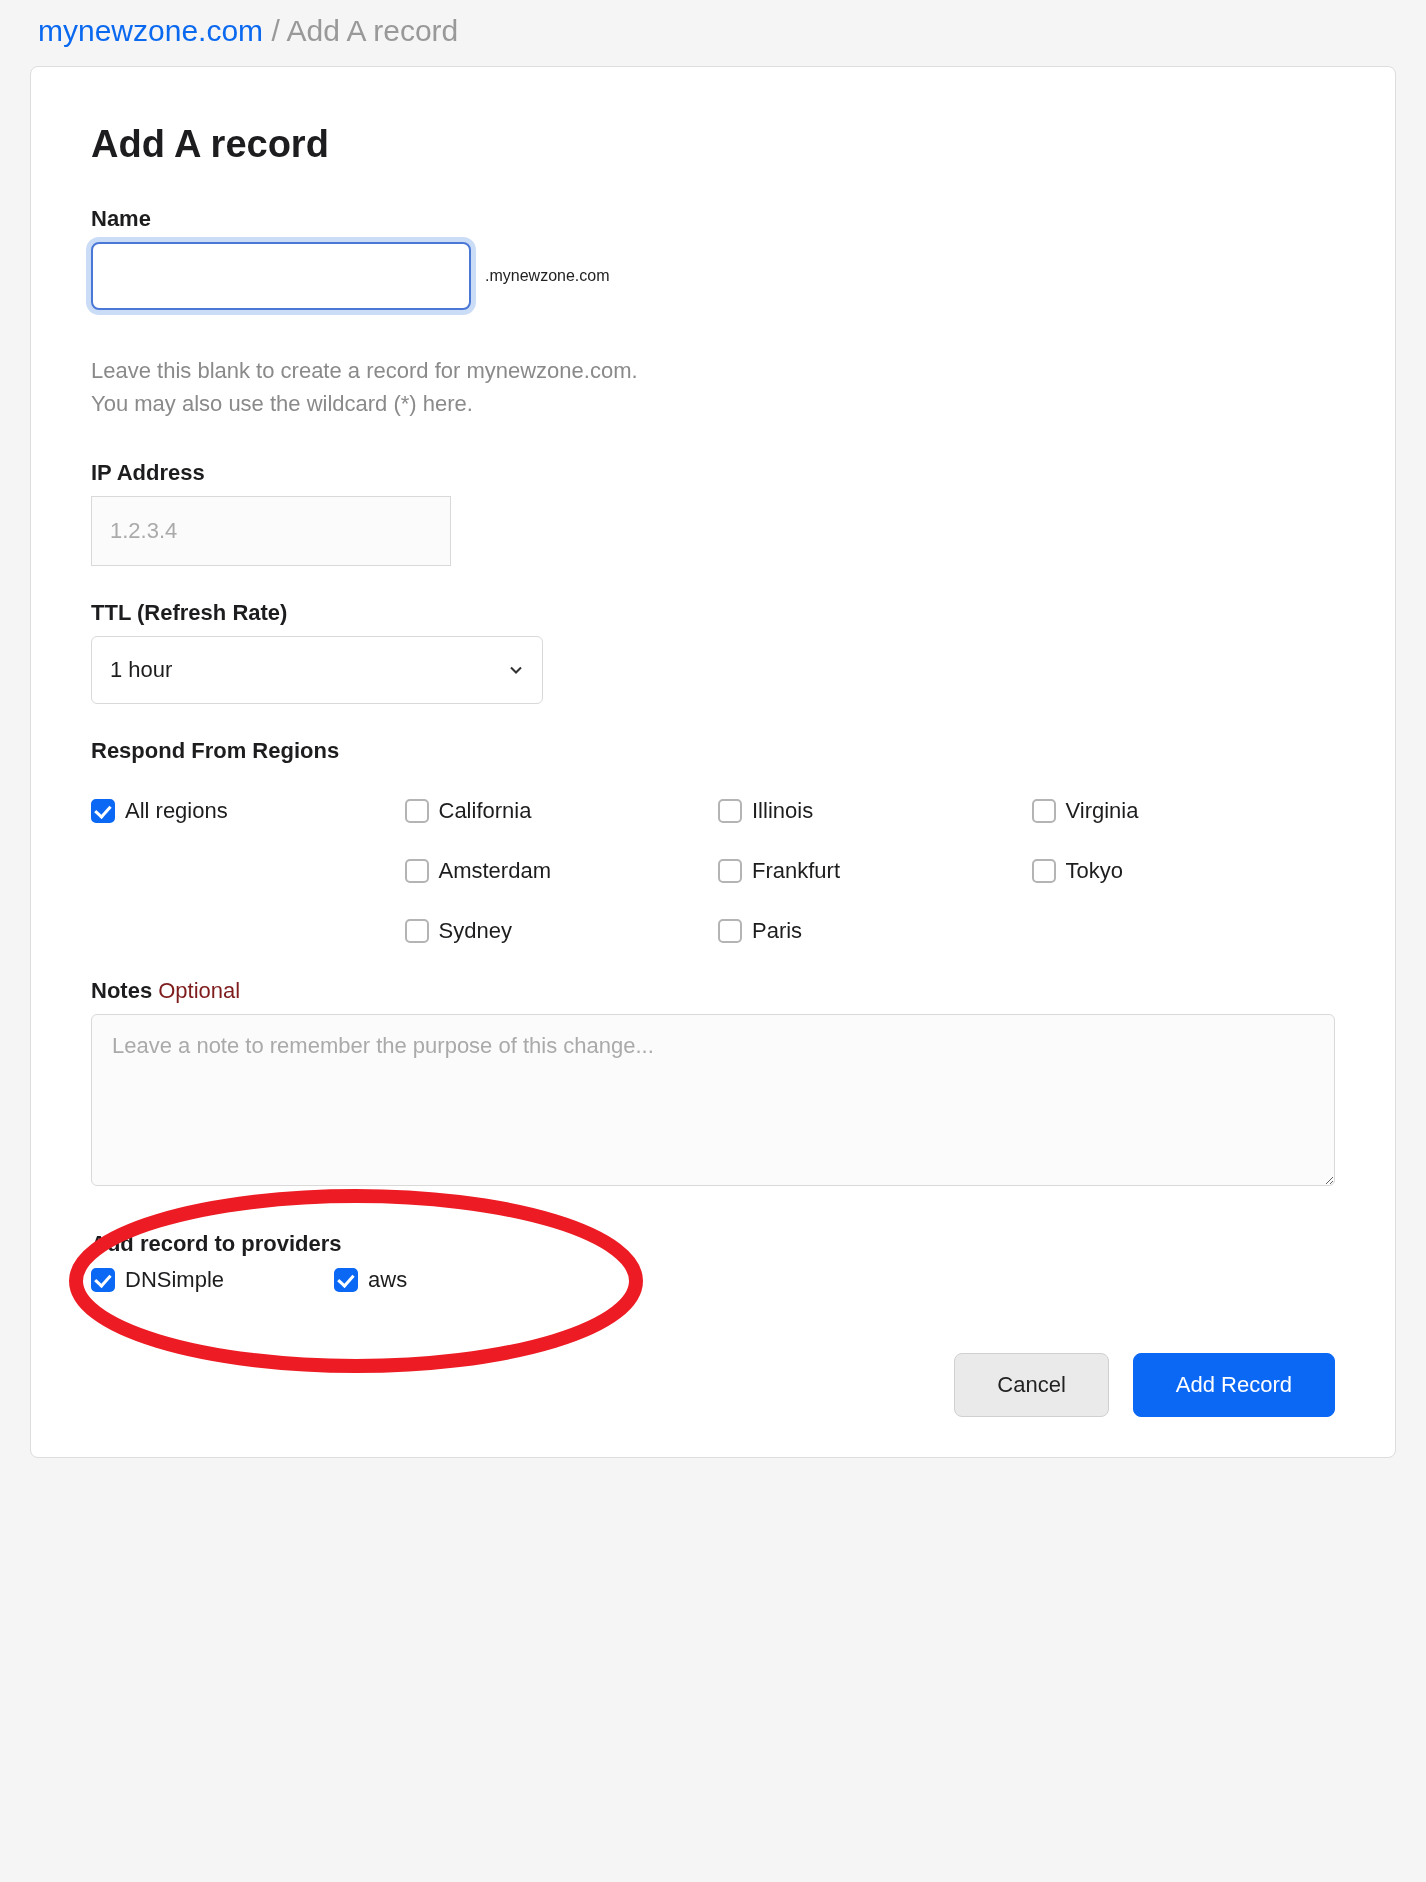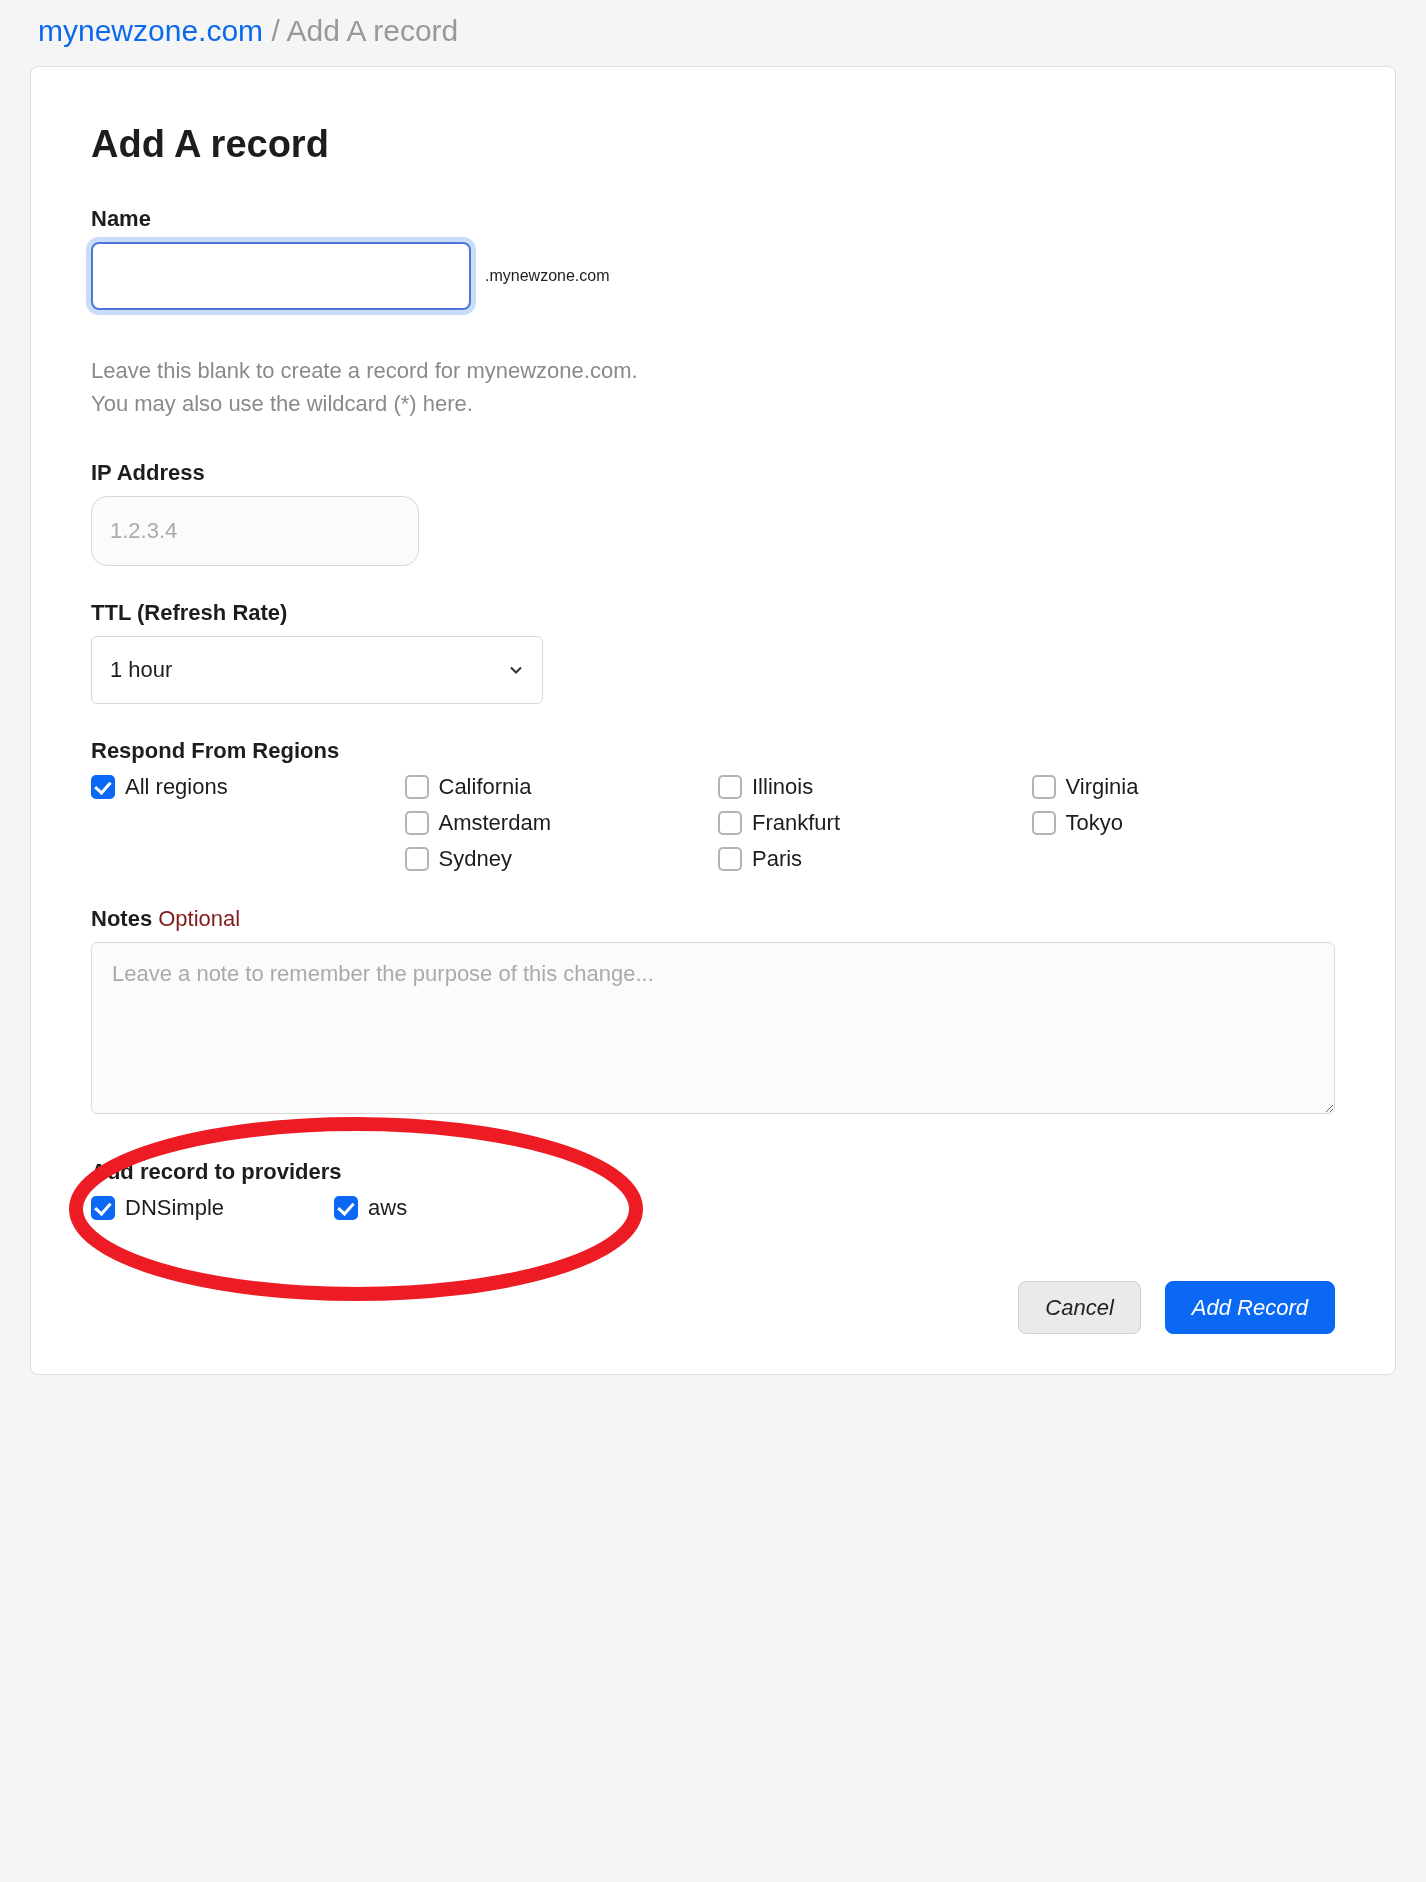--- a/index.html
+++ b/index.html
@@ -66,24 +66,24 @@
     color: #222;
   }
   .hint {
     color: #8a8a8a;
     font-size: 22px;
     margin-top: 44px;
     margin-bottom: 40px;
     line-height: 1.5;
   }
   input.ip-input {
-    width: 328px;
+    width: 360px;
     height: 70px;
     border: 1px solid #d9d9d9;
-    border-radius: 16px;
+    border-radius: 0;
     background: #fbfbfb;
     padding: 4px 18px;
     font-size: 22px;
     color: #444;
   }
   input.ip-input::placeholder { color:#aaa; }
   .ttl-select {
     width: 452px;
     height: 68px;
     border: 1px solid #d9d9d9;
@@ -114,20 +114,21 @@
     grid-template-columns: repeat(4, 1fr);
     row-gap: 10px;
     column-gap: 10px;
     margin-top: 8px;
     font-size: 22px;
   }
   .region-item {
     display:flex;
     align-items:center;
     gap:10px;
+    margin-top:24px;
   }
   .cb {
     width:24px; height:24px;
     border: 2px solid #b4b4b4;
     border-radius: 5px;
     display:inline-flex;
     align-items:center;
     justify-content:center;
     background:#fff;
     flex-shrink:0;
@@ -176,28 +177,27 @@
     top: -44px;
     pointer-events:none;
   }
   .button-row {
     display:flex;
     justify-content:flex-end;
     gap: 24px;
     margin-top: 60px;
   }
   .btn {
-    height: 53px;
-    padding: 0 26px;
+    height: 64px;
+    padding: 0 42px;
     border-radius: 8px;
     font-size: 22px;
     cursor:pointer;
     display:inline-flex; align-items:center; justify-content:center;
     border: 1px solid transparent;
-    font-style: italic;
   }
   .btn-cancel {
     background:#eaeaea;
     color:#222;
     border-color:#d0d0d0;
   }
   .btn-primary {
     background:#0a68f5;
     border-color:#0a68f5;
     color:#fff;

